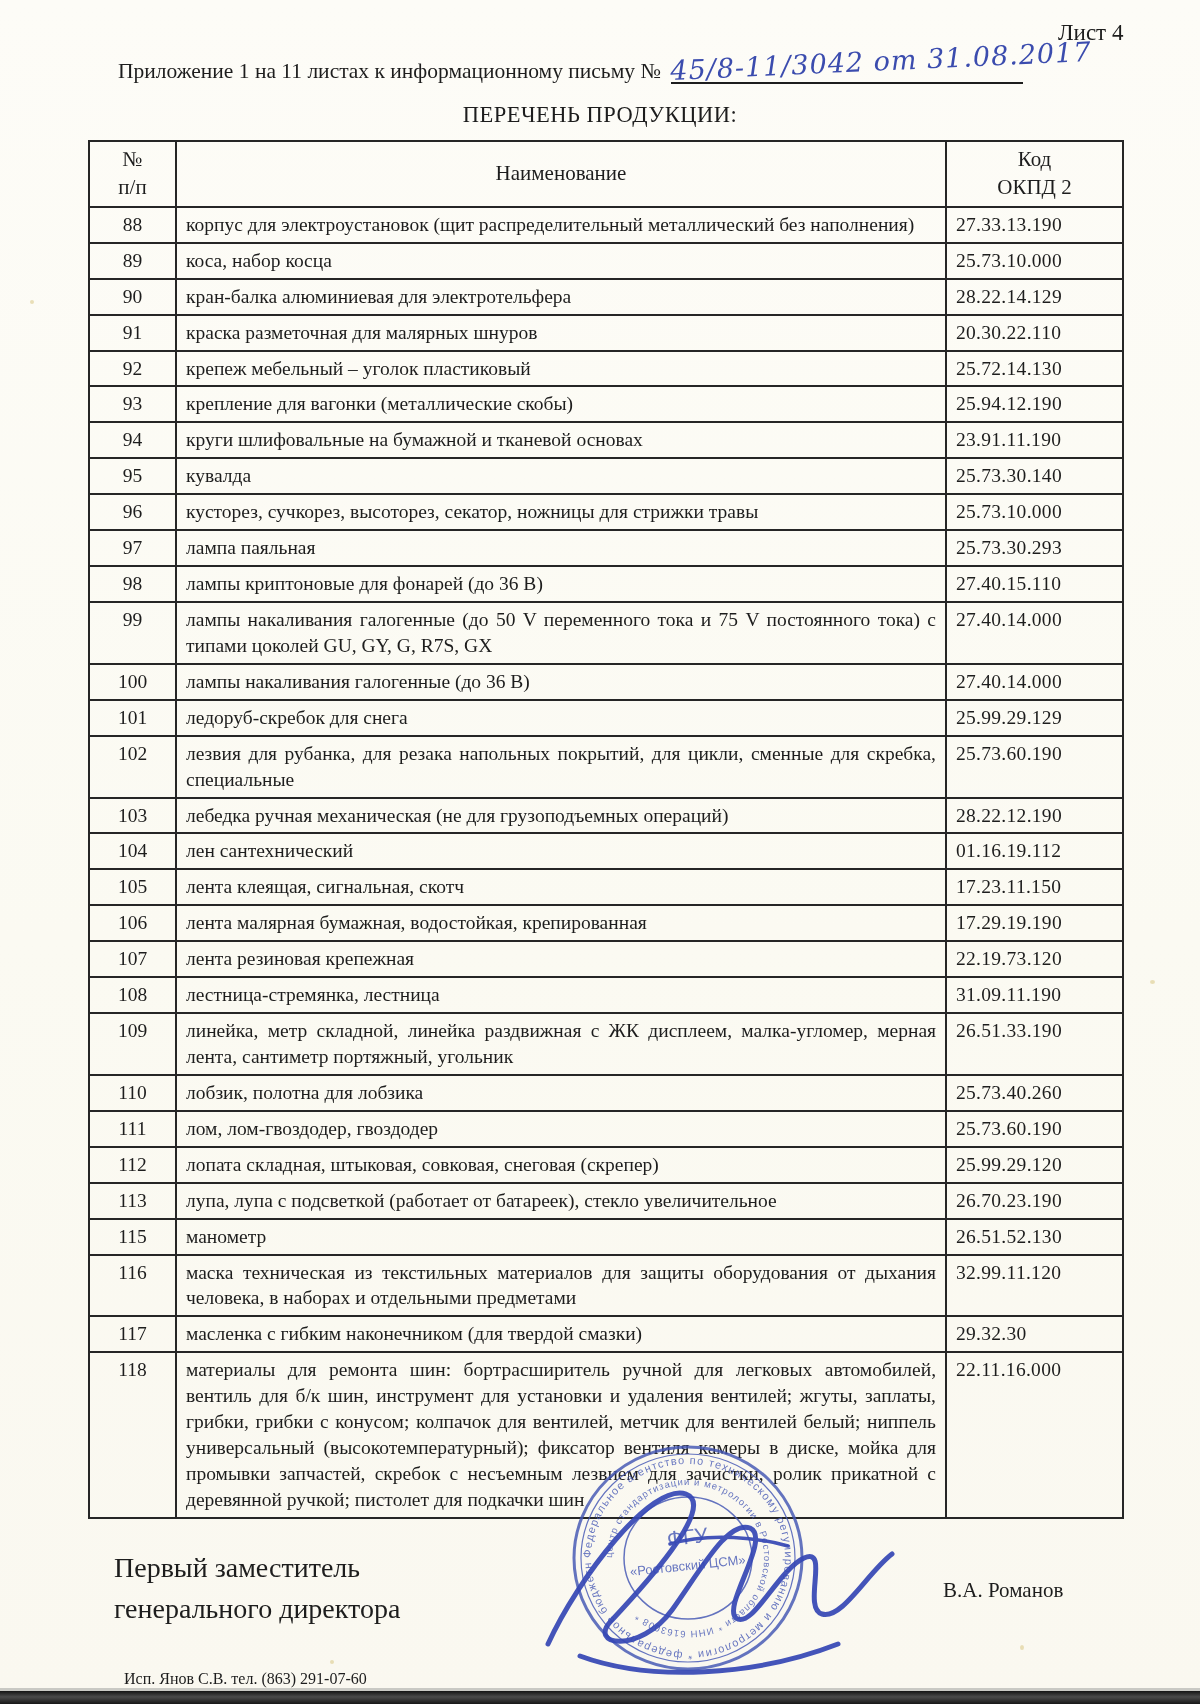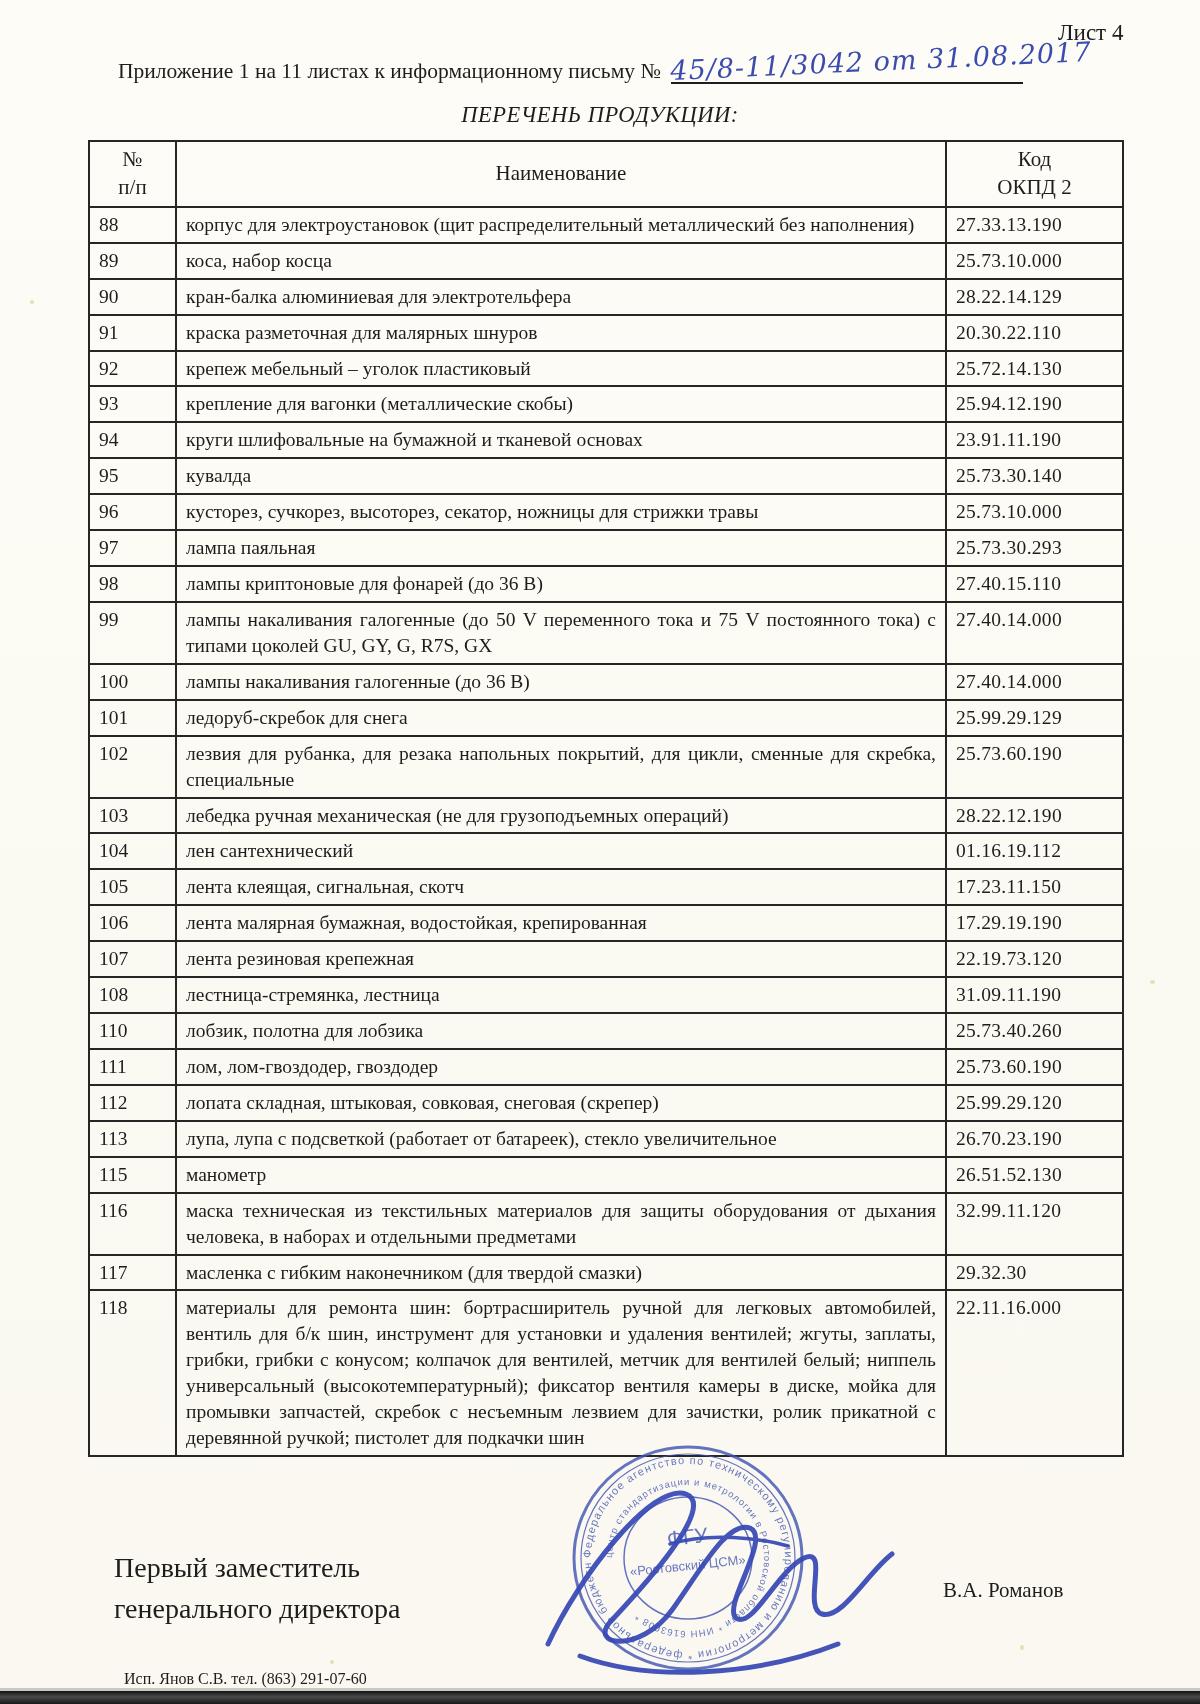--- a/index.html
+++ b/index.html
@@ -14,34 +14,34 @@
 
   
   .sheet-label{position:absolute;top:20px;left:1058px;font-size:23px;}
   .appendix{position:absolute;top:48px;left:118px;font-size:21.5px;white-space:nowrap;display:flex;align-items:flex-end;justify-content:flex-end;}
   .hw-field{display:inline-block;position:relative;border-bottom:2px solid #1d1d1d;width:352px;height:34px;margin-left:10px;}
   .hw-text{
     position:absolute;left:0px;bottom:-4px;white-space:nowrap;
     font-family:"DejaVu Serif","Liberation Serif",serif;font-style:italic;
     color:#3b4cae;font-size:27px;letter-spacing:1px;transform:rotate(-2.6deg);transform-origin:left bottom;
   }
-  .doc-title{position:absolute;top:102px;left:0;width:1200px;text-align:center;font-size:22.5px;letter-spacing:.5px;font-style:italic;}
+  .doc-title{position:absolute;top:102px;left:0;width:1200px;text-align:center;font-size:22.5px;letter-spacing:.5px;}
 
   
   .table-wrap{position:absolute;top:140px;left:88px;width:1034px;}
   table.products{border-collapse:collapse;width:100%;table-layout:fixed;}
   table.products col.c-num{width:87px;}
   table.products col.c-name{width:770px;}
   table.products col.c-code{width:177px;}
   table.products th,table.products td{
     border:2px solid #262626;font-size:19.5px;line-height:1.33;
     padding:4px 9px;vertical-align:top;overflow:hidden;
   }
   table.products th{font-weight:normal;font-size:21px;text-align:center;vertical-align:middle;padding:4px 6px;}
-  td.cell-num{text-align:left;font-size:20px;}
+  td.cell-num{text-align:center;font-size:20px;}
   td.cell-name{text-align:justify;border-radius:9px;}
   td.cell-code{font-size:20px;letter-spacing:.3px;}
 
   
   .sign-title{position:absolute;top:1548px;left:114px;font-size:28px;line-height:1.45;}
   .signer-name{position:absolute;top:1578px;left:935px;font-size:21px;margin-left:8px;}
   .executor{position:absolute;top:1670px;left:124px;font-size:16px;}
 
   .stamp{position:absolute;top:1408px;left:540px;width:300px;height:296px;}
   .signature{position:absolute;top:1448px;left:520px;width:430px;height:240px;}
@@ -193,20 +193,25 @@
       <td class="cell-num">107</td>
       <td class="cell-name">лента резиновая крепежная</td>
       <td class="cell-code">22.19.73.120</td>
     </tr>
           <tr>
       <td class="cell-num">108</td>
       <td class="cell-name">лестница-стремянка, лестница</td>
       <td class="cell-code">31.09.11.190</td>
     </tr>
           <tr>
+      <td class="cell-num">109</td>
+      <td class="cell-name">линейка, метр складной, линейка раздвижная с ЖК дисплеем, малка-угломер, мерная лента, сантиметр портяжный, угольник</td>
+      <td class="cell-code">26.51.33.190</td>
+    </tr>
+          <tr>
       <td class="cell-num">110</td>
       <td class="cell-name">лобзик, полотна для лобзика</td>
       <td class="cell-code">25.73.40.260</td>
     </tr>
           <tr>
       <td class="cell-num">111</td>
       <td class="cell-name">лом, лом-гвоздодер, гвоздодер</td>
       <td class="cell-code">25.73.60.190</td>
     </tr>
           <tr>

